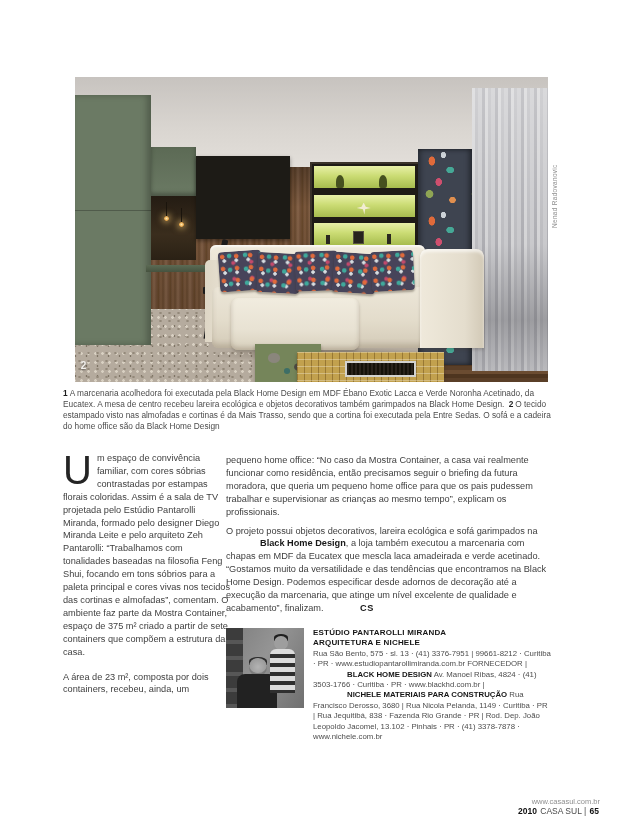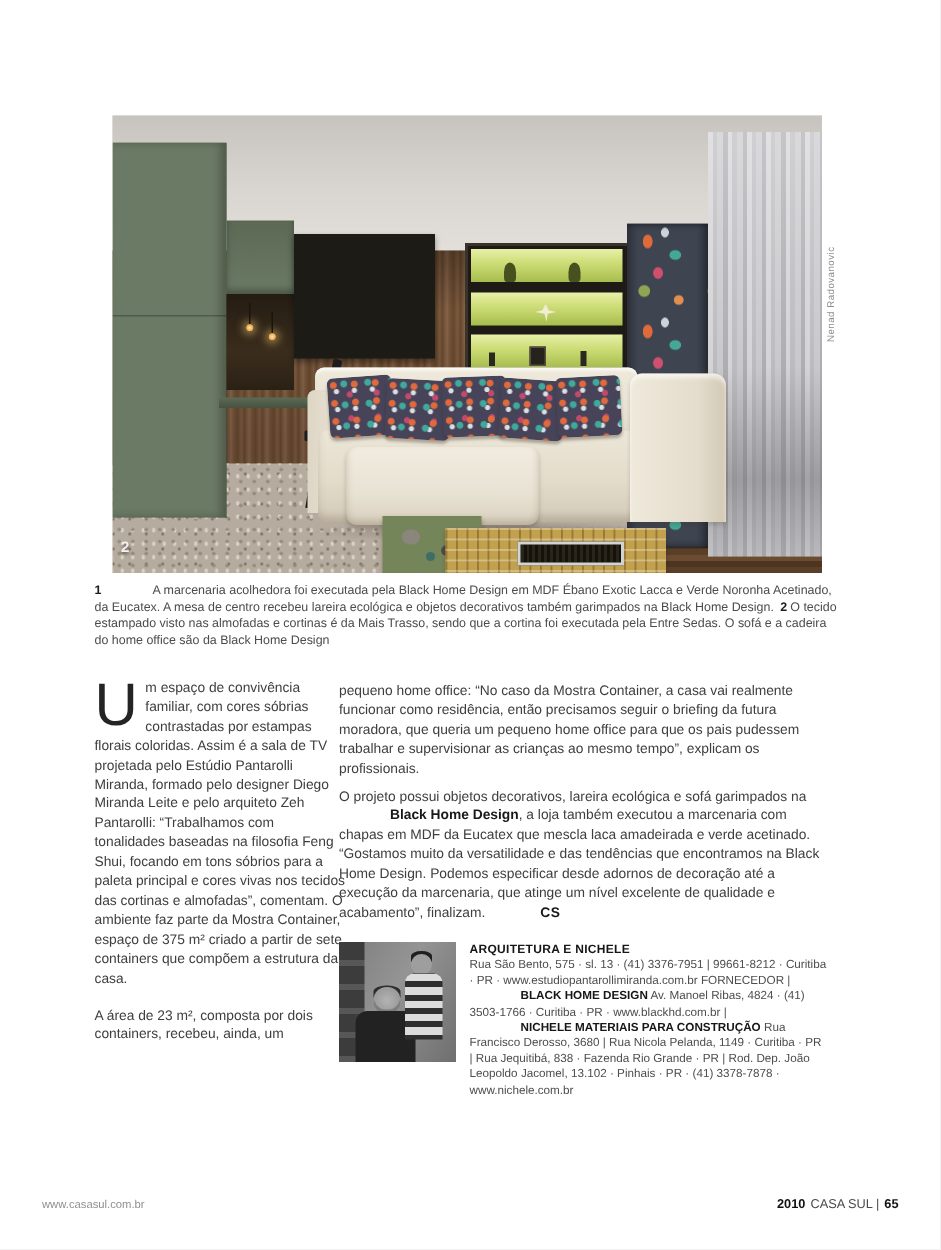--- a/index.html
+++ b/index.html
@@ -136,21 +136,21 @@
   .ph-badge { left:1.2%; bottom:3.5%; color:#f4f2ee; font-size:10px; font-weight:bold;
     text-shadow:0 1px 2px rgba(0,0,0,.5); }
   
   .credit { position:absolute; left:551px; top:78px; height:150px;
     writing-mode:vertical-rl; transform:rotate(180deg);
     font-size:6.5px; color:#8e8e8e; letter-spacing:.3px; }
   
   .caption { position:absolute; left:63px; top:388px; width:498px;
     font-size:8.3px; line-height:10.9px; color:#4c4c4c; }
   .caption b { color:#1d1d1d; margin-right:2px; }
-  .caption .cap-seg { margin-right:2px;margin-left:32px; }
+  .caption .cap-seg { margin-right:2px; }
   
   .article { position:absolute; left:63px; top:452px; width:498px;
     font-size:9.2px; line-height:12.9px; color:#3e3e3e; }
   .col-left { position:absolute; left:0; top:0; width:167px; }
   .col-right { position:absolute; left:163px; top:2px; width:325px; }
   .col-left p + p { margin-top:12px; }
   .col-right p + p { margin-top:6px; }
   .dropcap { float:left; font-size:40px; line-height:33px; padding:2px 5px 0 0;
     color:#242424; font-weight:400; }
   .article b { color:#181818;margin-left:34px; }
@@ -169,21 +169,21 @@
   .portrait .head2 { left:62%; top:10%; width:18%; height:18%; border-radius:50%;
     background:radial-gradient(#ааaaaa,#8a8a8a); background-color:#9e9e9e; }
   .portrait .hair2 { left:62%; top:8%; width:18%; height:8%; border-radius:50% 50% 0 0; background:#1f1f1f; }
   .portrait .body2 { left:56%; top:27%; width:32%; height:55%; border-radius:6px 6px 0 0;
     background:repeating-linear-gradient(180deg,#dcdcdc 0 5px,#2f2f2f 5px 9px); }
   .contact-text { font-size:7.8px; line-height:10.4px; color:#4d4d4d; width:238px; }
   .contact-text b { color:#161616; }
   .contact-name { font-size:8px; font-weight:bold; color:#161616; letter-spacing:.2px; }
   
   .footer { position:absolute; left:28px; right:27px; top:797px;
-    display:flex; justify-content:space-between; align-items:flex-end; }
+    display:flex; justify-content:space-between; align-items:flex-end;flex-direction:column; }
   .footer-site { font-size:7.5px; color:#8f8f8f; }
   .footer-right { font-size:8.5px; color:#4a4a4a; }
   .footer-right b { color:#111111; margin:0 1px; }
 </style>
 </head>
 <body>
 
 <div class="page">
 
   <figure class="photo">
@@ -262,20 +262,21 @@
         <div class="portrait">
           <span class="shelfbg"></span>
           <span class="hair1"></span>
           <span class="head1"></span>
           <span class="body1"></span>
           <span class="hair2"></span>
           <span class="head2"></span>
           <span class="body2"></span>
         </div>
         <div class="contact-text">
+          <div class="contact-name">ESTÚDIO PANTAROLLI MIRANDA</div>
           <div class="contact-name">ARQUITETURA E NICHELE</div>
           <span>Rua São Bento, 575 · sl. 13 · (41) 3376-7951 | 99661-8212 · Curitiba · PR · www.estudiopantarollimiranda.com.br</span>
           <span>FORNECEDOR | </span><b>BLACK HOME DESIGN</b><span> Av. Manoel Ribas, 4824 · (41) 3503-1766 · Curitiba · PR · www.blackhd.com.br | </span><b>NICHELE MATERIAIS PARA CONSTRUÇÃO</b><span> Rua Francisco Derosso, 3680 | Rua Nicola Pelanda, 1149 · Curitiba · PR | Rua Jequitibá, 838 · Fazenda Rio Grande · PR | Rod. Dep. João Leopoldo Jacomel, 13.102 · Pinhais · PR · (41) 3378-7878 · www.nichele.com.br</span>
         </div>
       </div>
     </div>
   </div>
 
   <div class="footer">
     <span class="footer-site">www.casasul.com.br</span>

